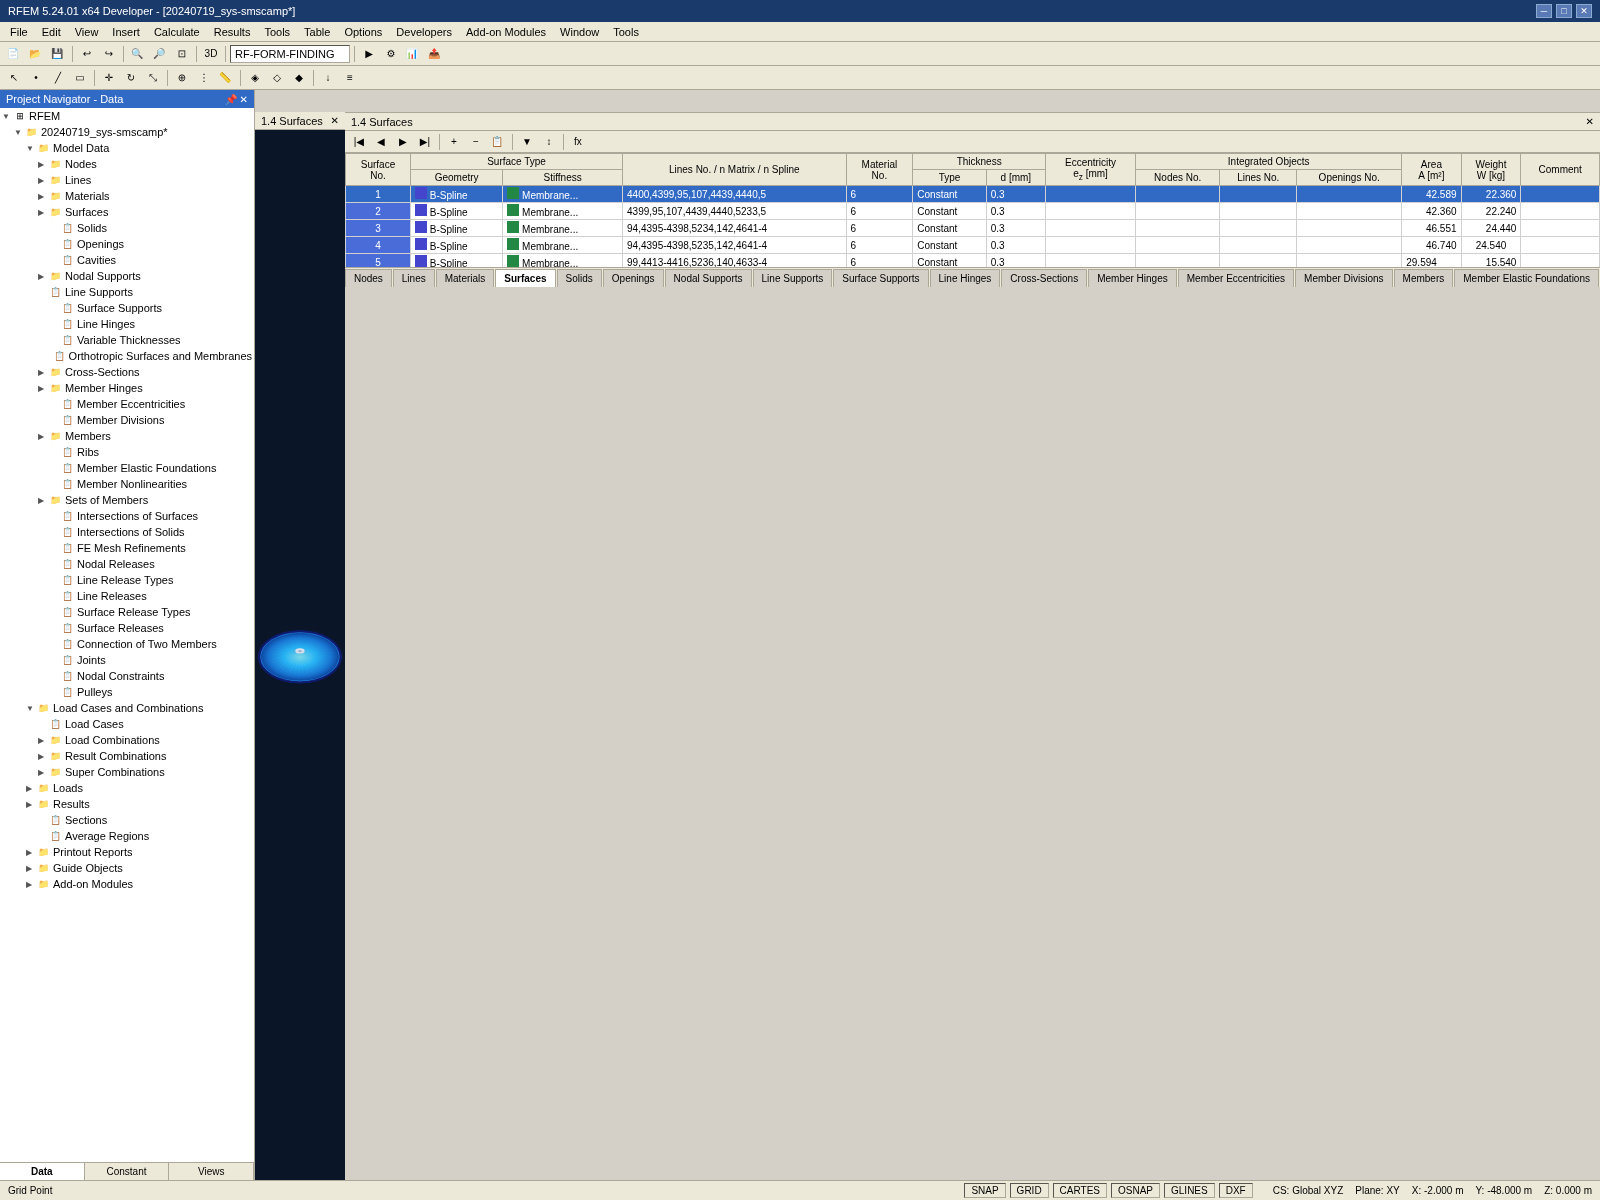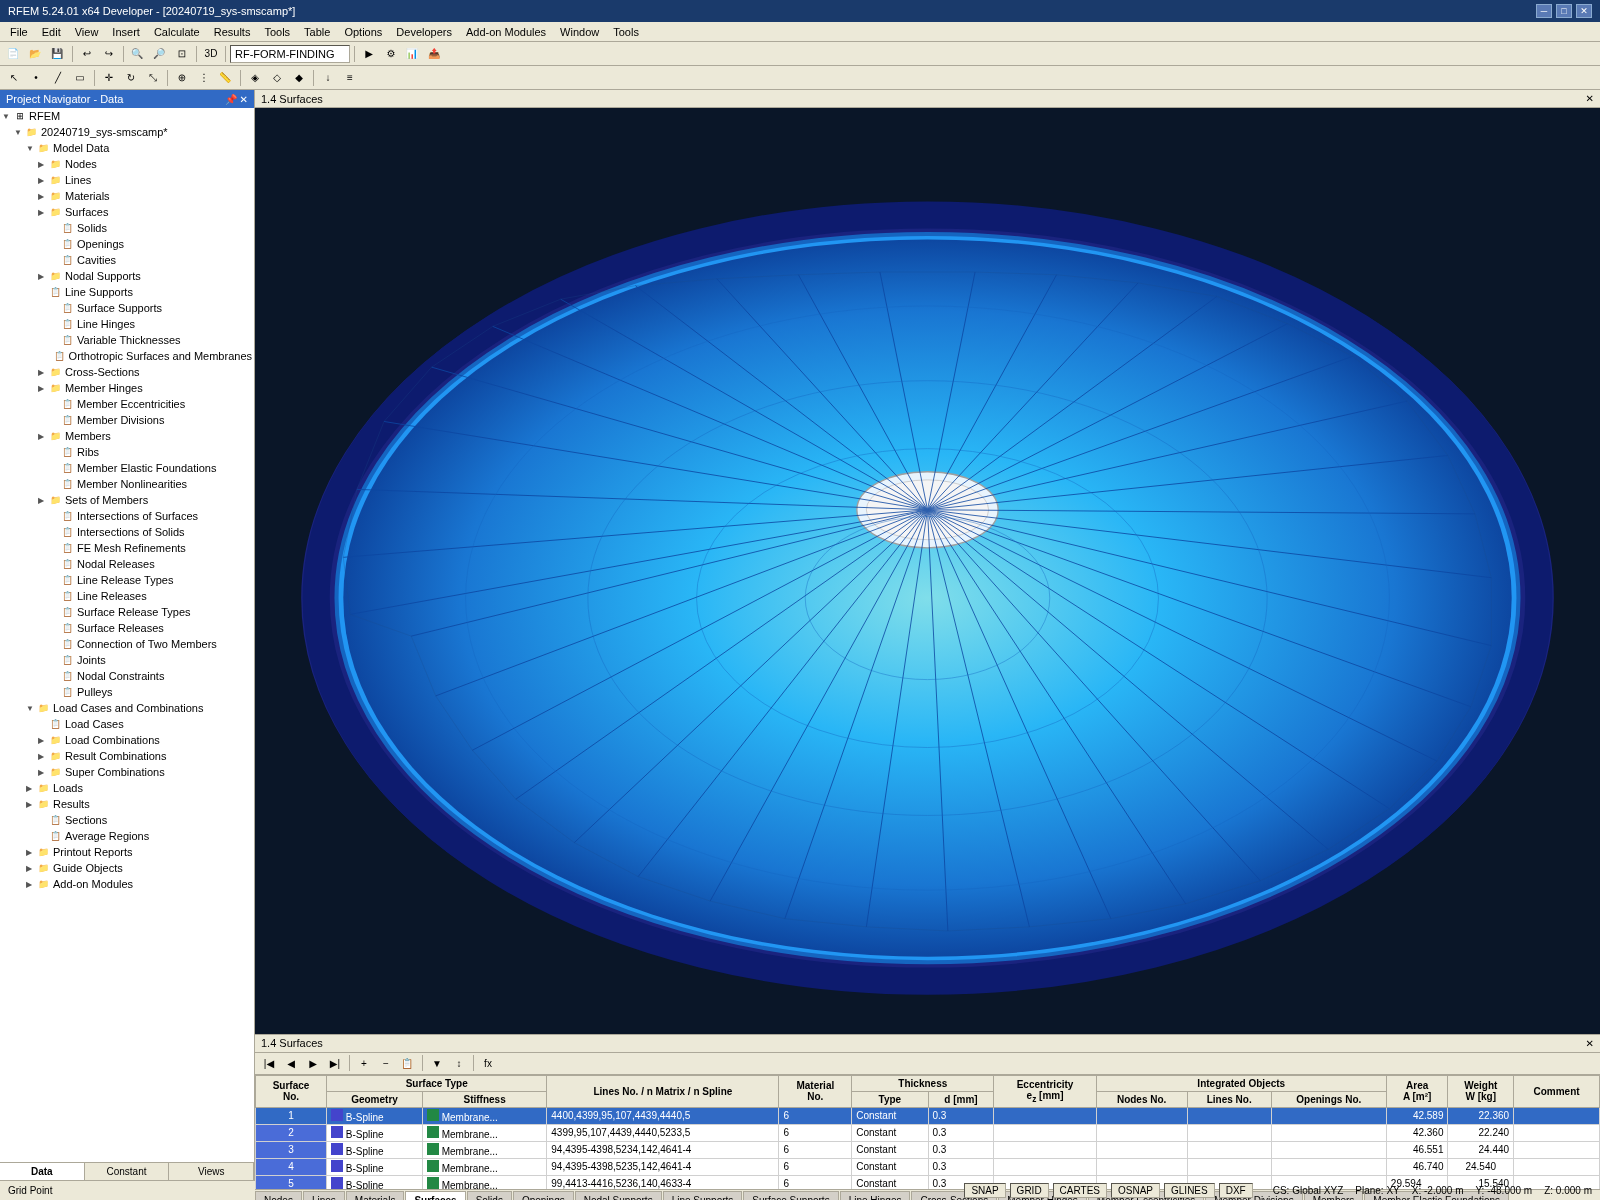--- a/index.html
+++ b/index.html
@@ -47,21 +47,21 @@
 
     
     #canvas-svg { width: 100%; height: 100%; }
 
     
     #bottom-panel { height: 175px; background: #fff; border-top: 1px solid #aca899; display: flex; flex-direction: column; }
     #bottom-header { background: #ece9d8; height: 18px; display: flex; align-items: center; justify-content: space-between; padding: 0 6px; font-size: 11px; border-bottom: 1px solid #aca899; }
     #table-toolbar { background: #ece9d8; height: 22px; display: flex; align-items: center; padding: 2px 4px; border-bottom: 1px solid #aca899; gap: 2px; }
     #data-table { flex: 1; overflow-y: auto; overflow-x: auto; }
     table { border-collapse: collapse; font-size: 10px; width: 100%; }
-    th { background: #ece9d8; border: 1px solid #aca899; padding: 2px 4px; font-weight: bold; text-align: center; white-space: nowrap; }
+    th { background: #ece9d8; border: 1px solid #aca899; padding: 2px 4px; font-weight: normal; text-align: center; white-space: nowrap; }
     td { border: 1px solid #d0d0d0; padding: 1px 4px; white-space: nowrap; }
     tr.selected td { background: #316ac5; color: #fff; }
     .cell-blue-sq { width: 12px; height: 12px; background: #4444cc; display: inline-block; }
     .cell-green-sq { width: 12px; height: 12px; background: #228844; display: inline-block; }
 
     
     #bottom-tabs { display: flex; background: #ece9d8; border-top: 1px solid #aca899; height: 20px; align-items: flex-end; overflow-x: auto; }
     .btm-tab { padding: 2px 8px; font-size: 10px; border: 1px solid #aca899; border-bottom: none; background: #d4d0c8; cursor: pointer; white-space: nowrap; margin-right: 1px; height: 18px; display: flex; align-items: center; }
     .btm-tab.active { background: #fff; font-weight: bold; }
 
@@ -551,21 +551,21 @@
           <span style="font-size: 11px;">Add-on Modules</span>
         </div>
       </div>
     <div id="nav-tabs">
       <div class="nav-tab active">Data</div>
       <div class="nav-tab">Constant</div>
       <div class="nav-tab">Views</div>
     </div>
   </div>
 
-  <div style="flex:1; display:flex; flex-direction:column;">
+  <div style="flex:1; display:flex; flex-direction:row;margin-top:22px;">
 
     <div id="center-area">
       <div id="view-header">
         <span>1.4 Surfaces</span>
         <span style="margin-left:auto; font-size:10px; cursor:pointer;">✕</span>
       </div>
       <div id="canvas-area">
         <svg id="canvas-svg" viewBox="0 0 990 680" xmlns="http://www.w3.org/2000/svg">
 
           <rect width="990" height="680" fill="#0a1628"></rect>

